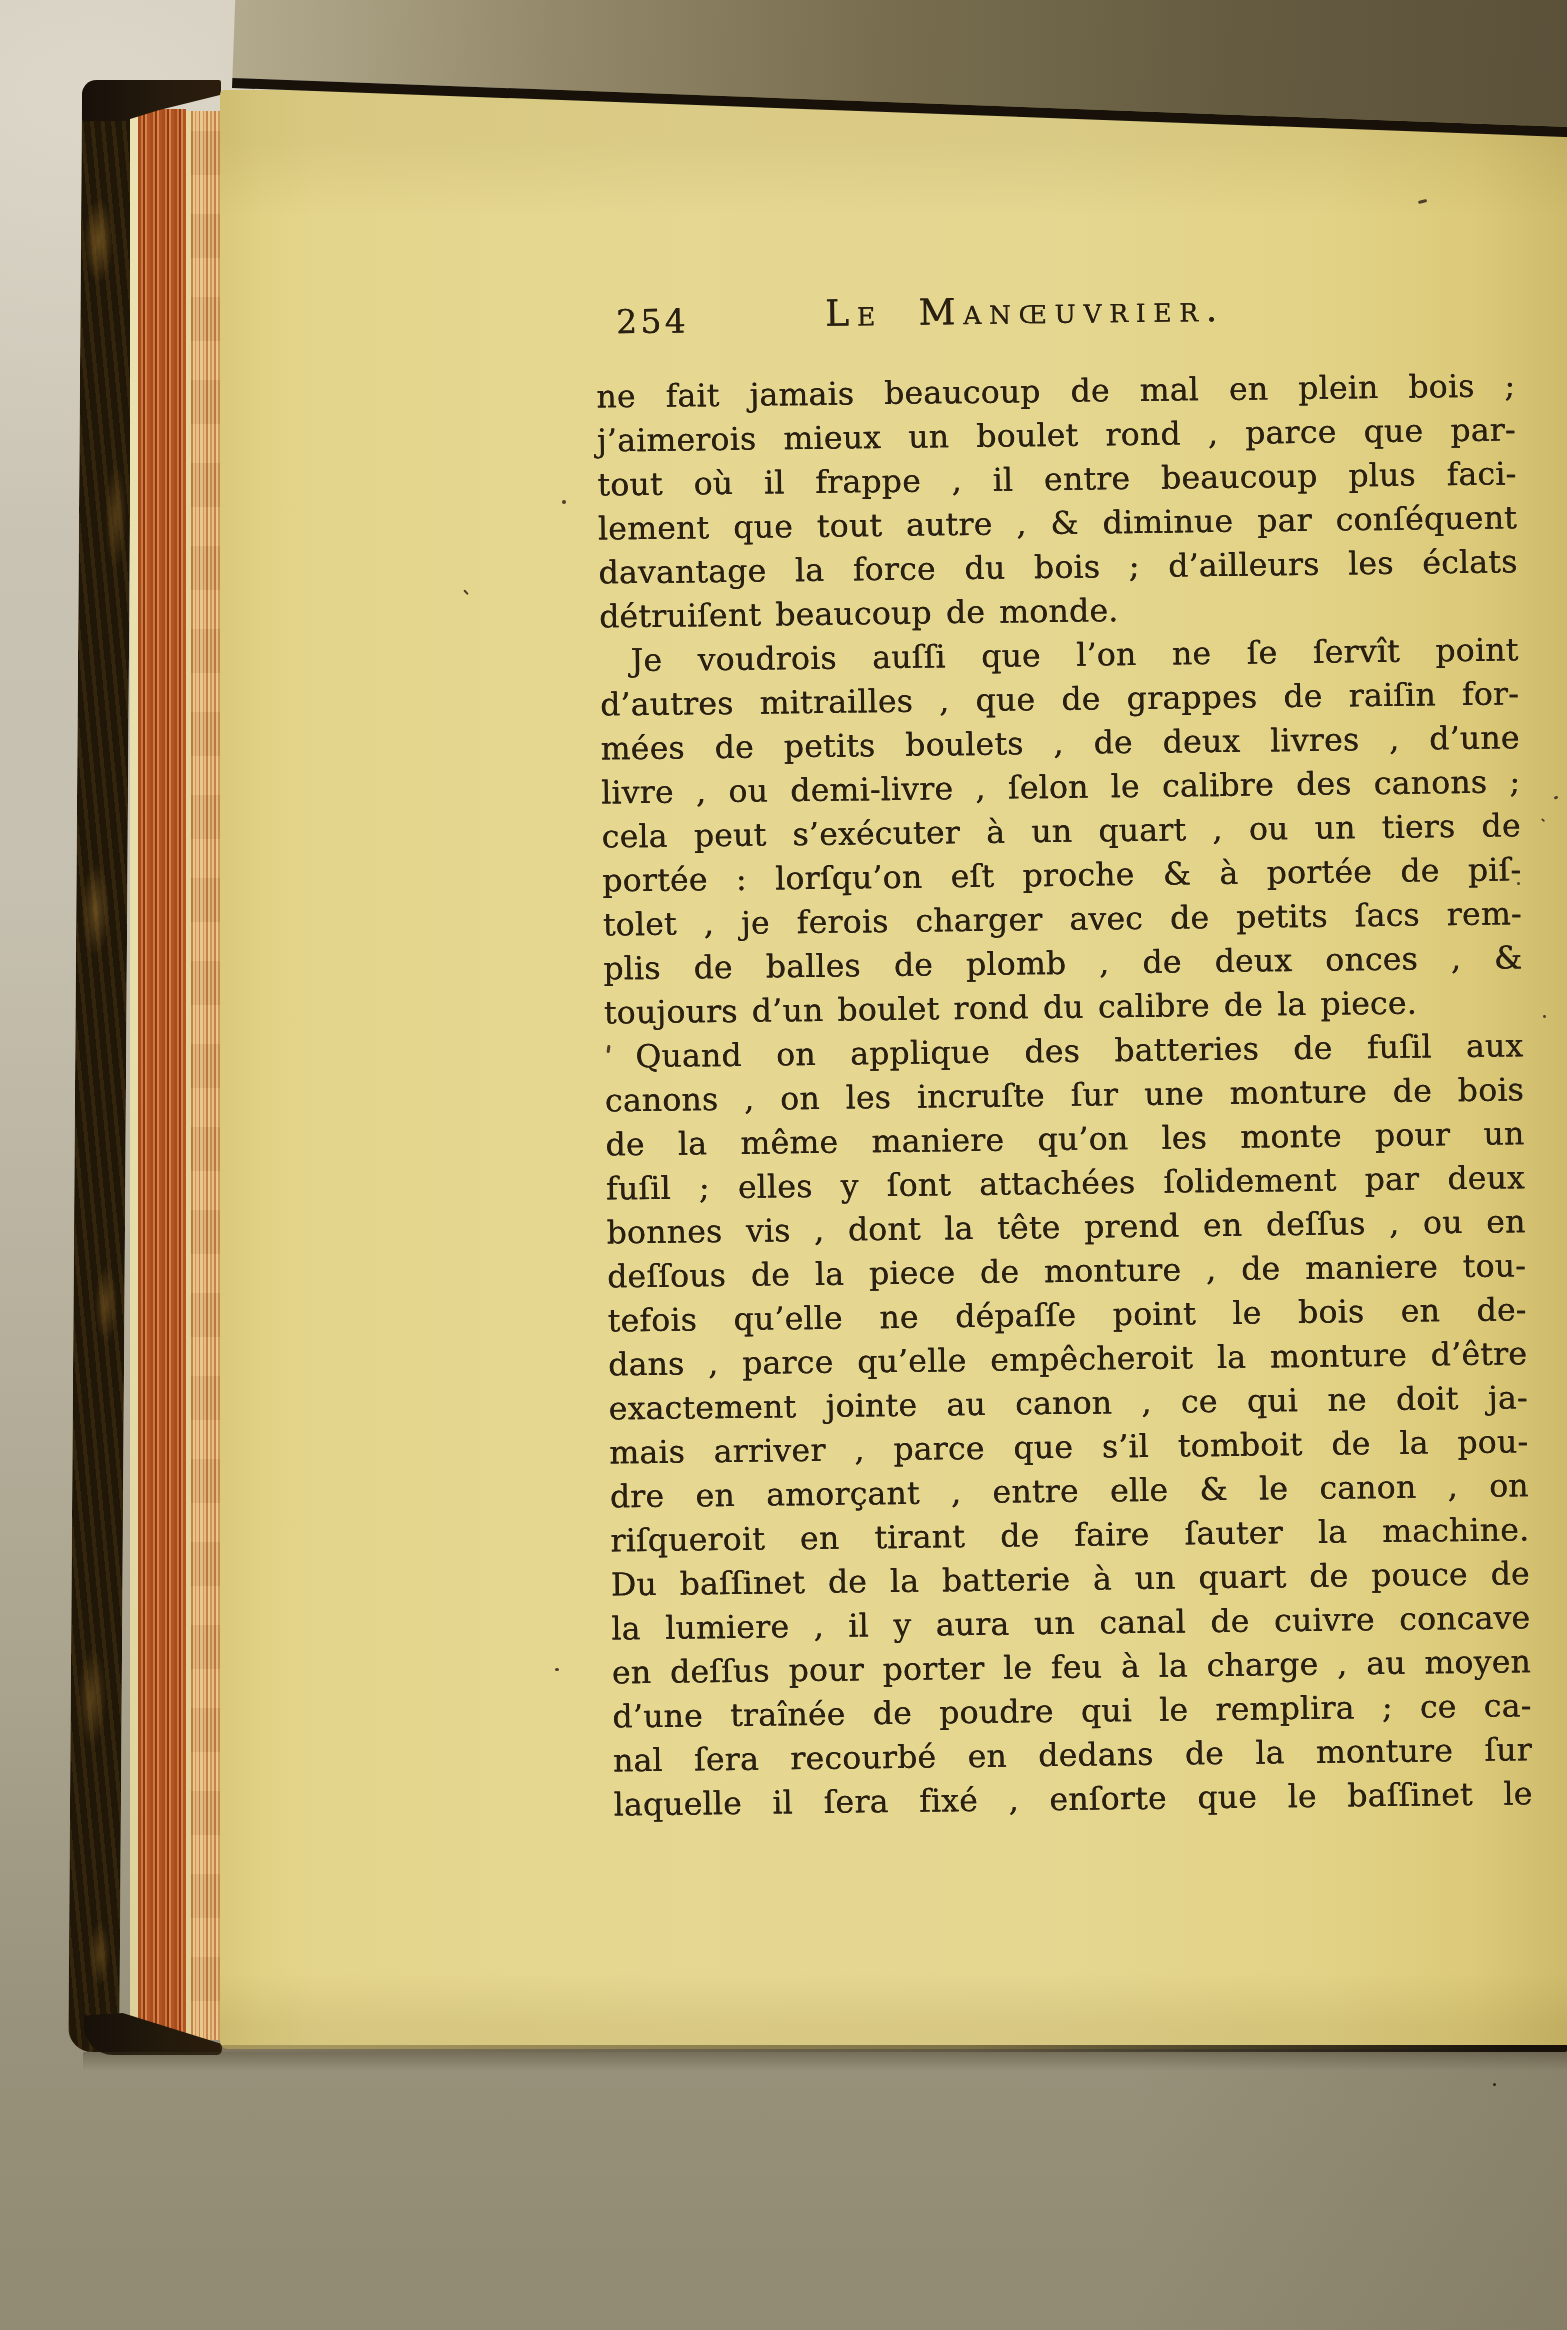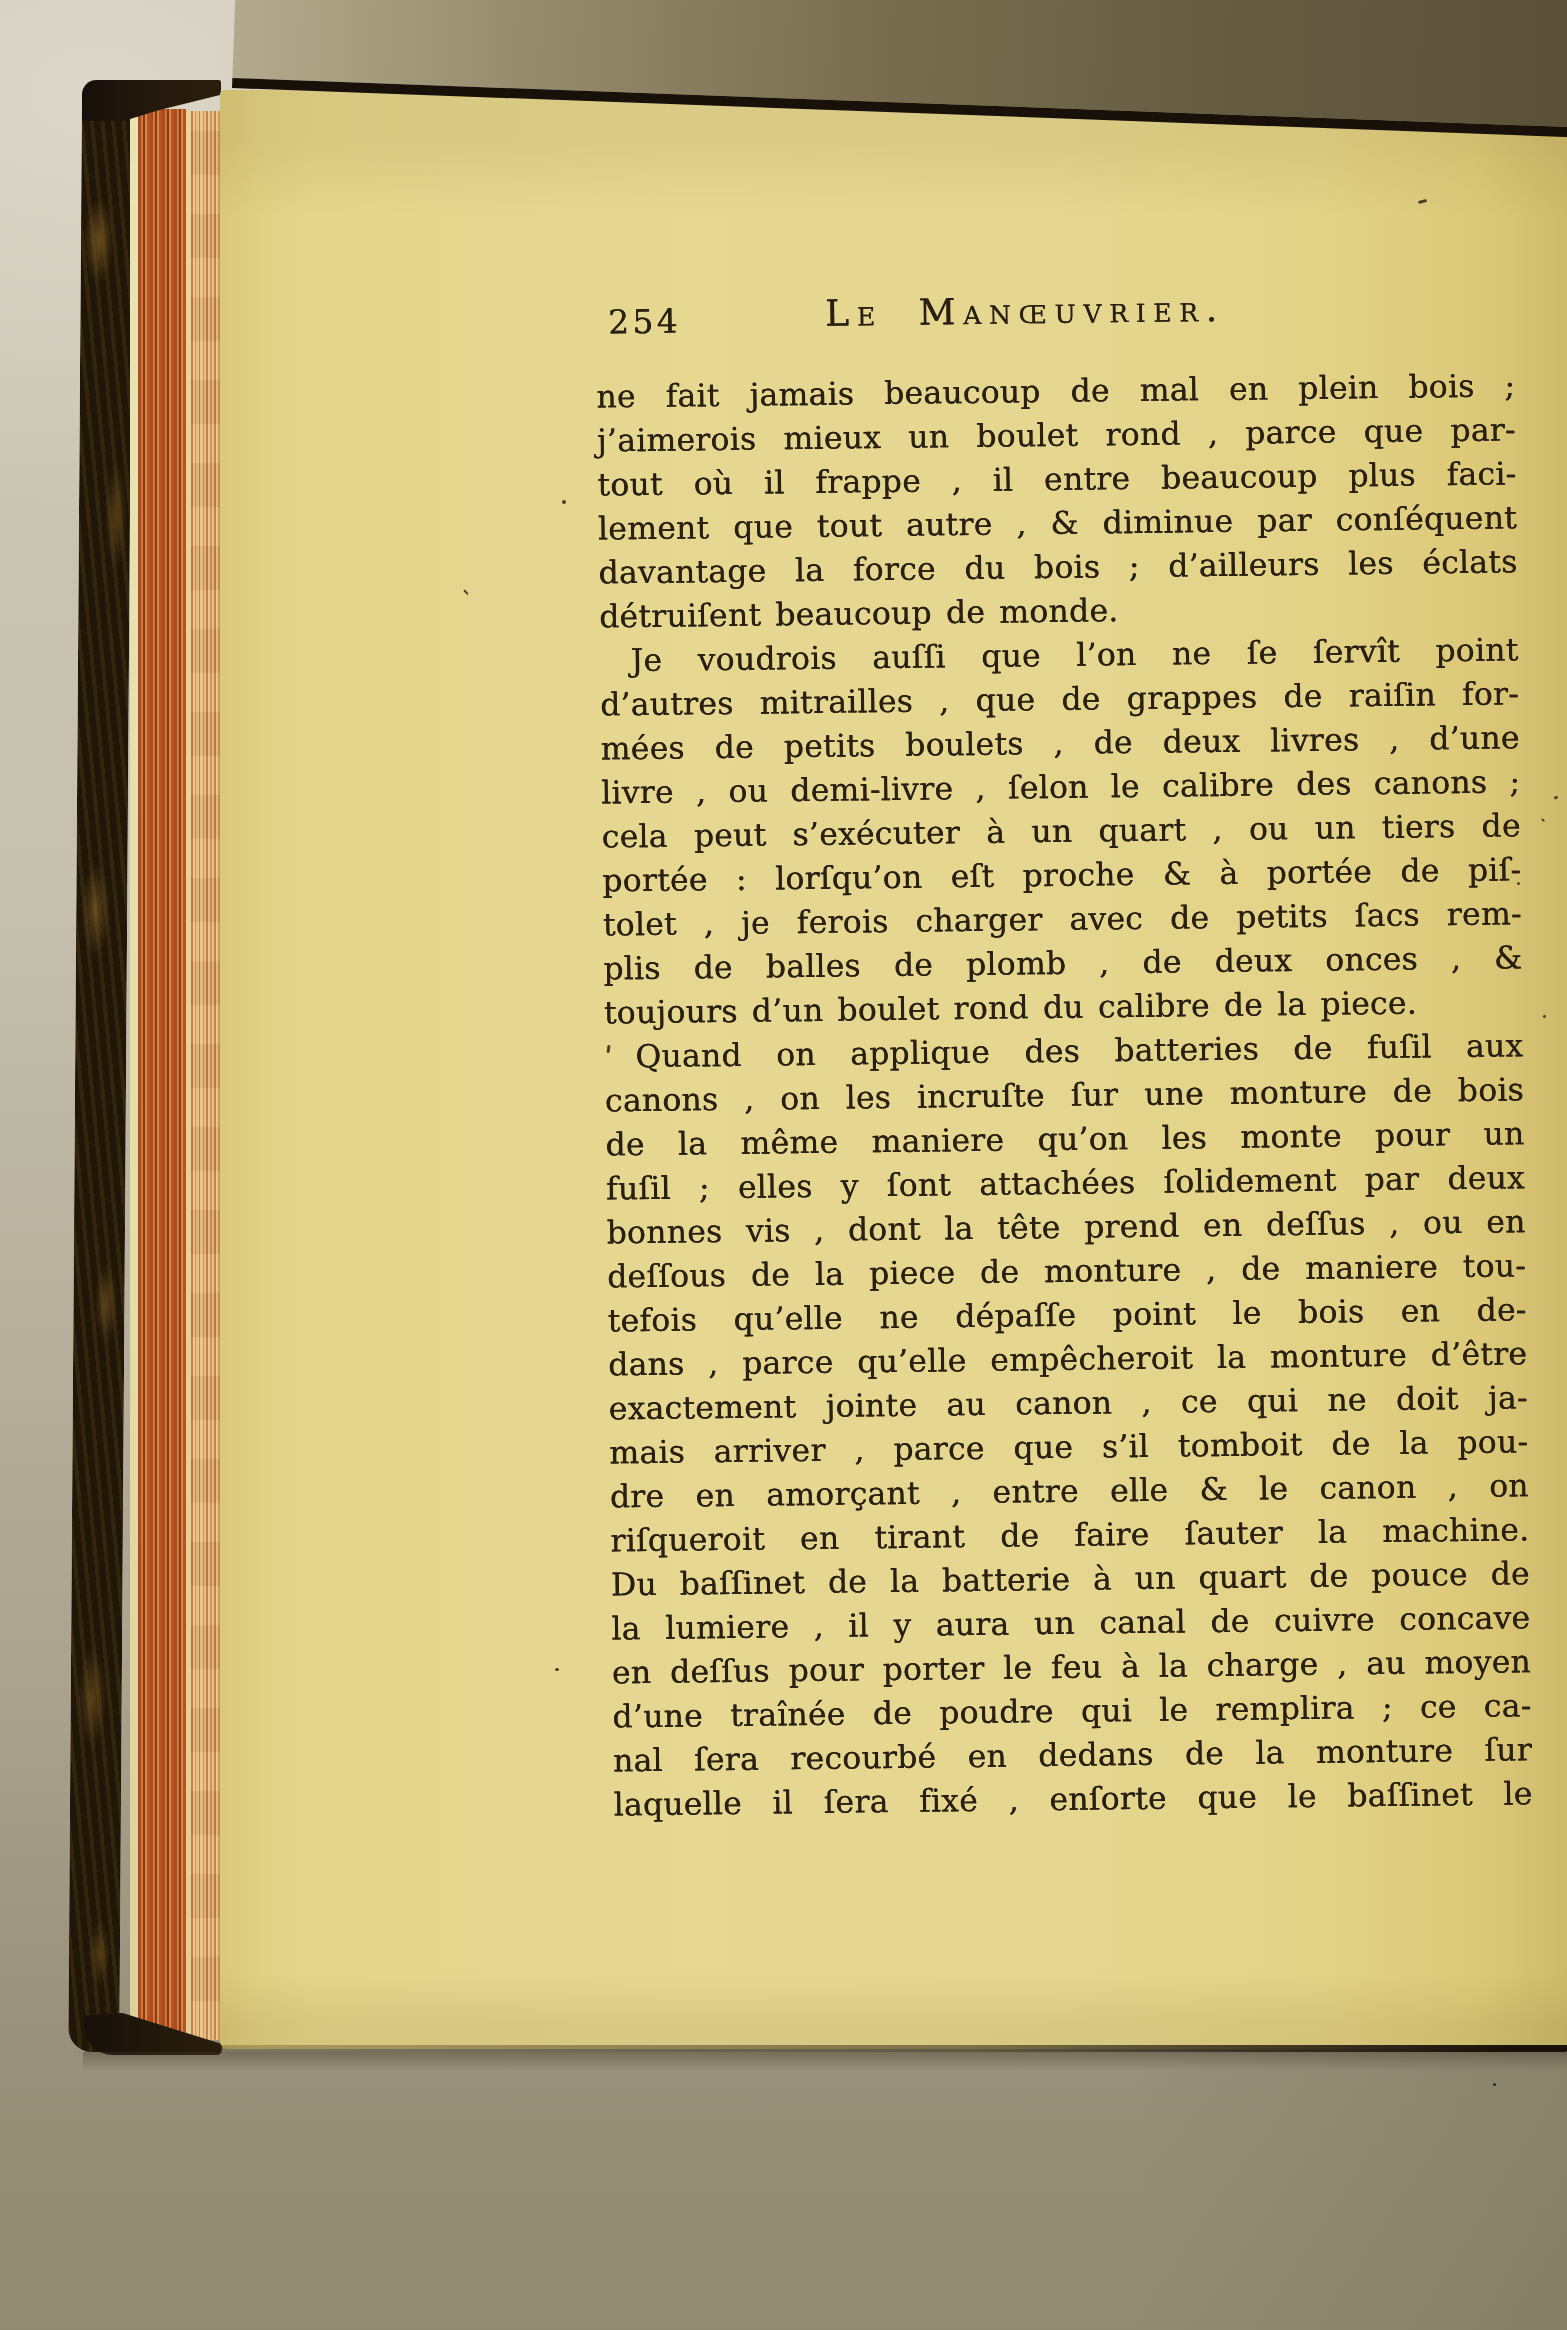--- a/index.html
+++ b/index.html
@@ -58,21 +58,21 @@
     border-radius:0 0 3.3px 3.3px;}
   .book-shadow{position:absolute;left:83px;top:2052px;width:1485px;height:19px;
     background:linear-gradient(180deg, rgba(62,54,36,.38), rgba(62,54,36,0));}
   .bg-top-shadow{position:absolute;left:232px;top:-77px;width:1437px;height:155px;
     background:linear-gradient(90deg, #b3a98c 0%, #948a6b 22%, #776d4e 46%, #655b41 70%, #584e37 100%);
     border-bottom:10px solid var(--page_edge_line,#17110a);
     transform:rotate(2.1deg);transform-origin:0 100%;}
   
   .header{position:absolute;left:596px;top:290px;width:919px;height:53px;
     color:var(--ink,#2a2012);transform:rotate(-.7deg);}
-  .pagenum{position:absolute;left:12px;top:6.6px;font-size:33px;letter-spacing:3.3px;
+  .pagenum{position:absolute;left:20px;top:6.6px;font-size:33px;letter-spacing:3.3px;
     text-shadow:0.3px 0 0 currentColor;}
   .running-title{position:absolute;left:111px;top:0;width:636px;text-align:center;
     font-variant:small-caps;font-size:36px;letter-spacing:7.7px;word-spacing:16.6px;
     text-shadow:0.3px 0 0 currentColor;}
   .text-block{position:absolute;left:596px;top:369px;width:919px;
     color:var(--ink,#2a2012);font-size:31.5px;line-height:44px;
     transform:rotate(-.7deg);transform-origin:50% 0;
     word-spacing:3.9px;letter-spacing:0.2px;text-shadow:0.3px 0 0 currentColor;}
   .line{height:44px;white-space:nowrap;text-align:justify;text-align-last:justify;}
   .line.end{text-align-last:left;}

